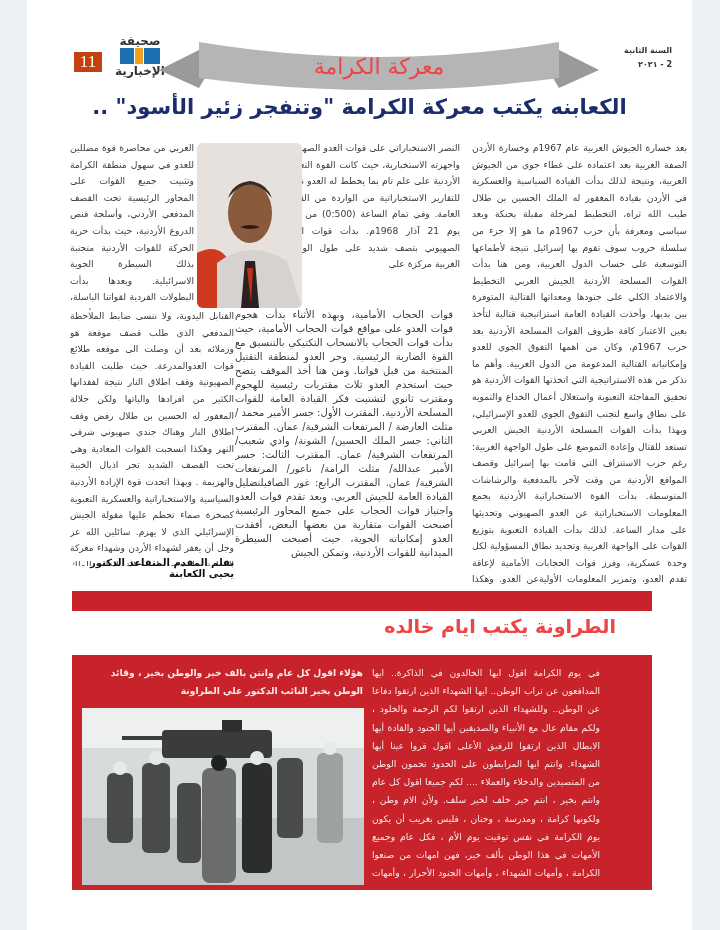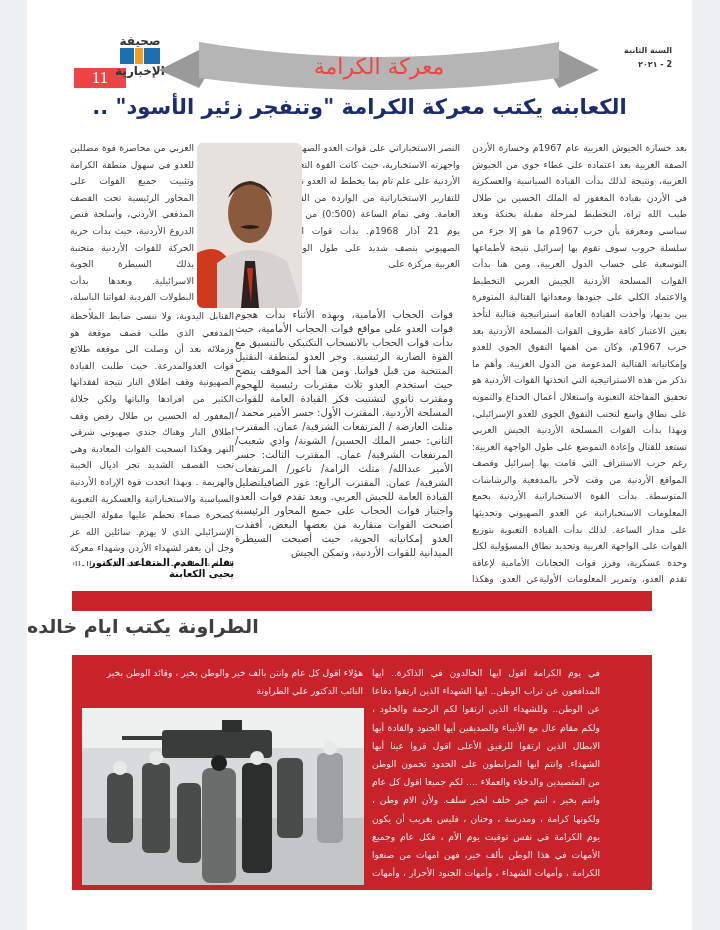--- a/index.html
+++ b/index.html
@@ -1,43 +1,43 @@
 <!DOCTYPE html>
 <html><head>
 <meta charset="utf-8">
 <style>
   html,body{margin:0;padding:0;}
   body{width:720px;height:930px;background:#eef1f3;position:relative;overflow:hidden;font-family:"DejaVu Sans",sans-serif;}
   .page{position:absolute;left:27px;top:0;width:665px;height:930px;background:#ffffff;}
   .header{position:absolute;left:0;top:0;width:665px;height:120px;}
-  .page-number{position:absolute;left:47px;top:68px;width:52px;height:20px;background:#ef4444;color:#fff;font-family:"Liberation Serif",serif;font-size:17px;line-height:20px;text-align:center;}
+  .page-number{position:absolute;left:47px;top:52px;width:28px;height:20px;background:#c2410c;color:#fff;font-family:"Liberation Serif",serif;font-size:17px;line-height:20px;text-align:center;}
   .logo{position:absolute;left:86px;top:36px;width:54px;height:50px;text-align:center;}
   .logo .top,.logo .bot{font-size:12px;color:#333;line-height:10px;display:block;direction:rtl;font-weight:bold;}
   .logo .mark{display:block;margin:2px auto;width:40px;height:16px;position:relative;}
   .logo .mark span{position:absolute;top:0;height:16px;}
   .banner{position:absolute;left:132px;top:32px;width:440px;height:60px;}
   .banner-title{position:absolute;left:0;width:440px;top:22px;text-align:center;font-size:22px;color:#ef4444;direction:rtl;font-family:"DejaVu Serif",serif;}
   .issue{position:absolute;right:20px;top:44px;direction:rtl;font-size:8px;color:#333;line-height:14px;font-weight:bold;}
   .headline{position:absolute;left:0;width:665px;top:95px;text-align:center;direction:rtl;font-size:21px;font-weight:bold;color:#1b2d6b;font-family:"DejaVu Sans",sans-serif;letter-spacing:-0.5px;}
   .col{position:absolute;direction:rtl;text-align:justify;font-size:9.2px;line-height:16.6px;color:#3a3a3a;overflow:hidden;}
   .col p{margin:0;}
   .col-right{left:445px;top:140px;width:215px;height:450px;}
   .photo{position:absolute;left:170px;top:143px;width:105px;height:165px;border-radius:6px;overflow:hidden;background:linear-gradient(180deg,#e9e4e2 0%,#d9cfcb 50%,#e8e3e1 100%);}
   .col-mid-top{position:absolute;left:258px;top:140px;width:175px;height:170px;direction:rtl;text-align:justify;font-size:9.2px;line-height:16.6px;color:#3a3a3a;overflow:hidden;}
   .col-mid-bottom{position:absolute;left:208px;top:308px;width:218px;height:282px;direction:rtl;text-align:justify;font-size:10px;line-height:14px;color:#3a3a3a;overflow:hidden;}
   .col-left-top{position:absolute;left:43px;top:140px;width:124px;height:170px;direction:rtl;text-align:justify;font-size:9.2px;line-height:16.6px;color:#3a3a3a;overflow:hidden;}
   .col-left-bottom{position:absolute;left:43px;top:308px;width:164px;height:258px;direction:rtl;text-align:justify;font-size:9.2px;line-height:16.6px;color:#3a3a3a;overflow:hidden;}
   .byline{position:absolute;left:43px;top:557px;width:164px;direction:rtl;text-align:right;font-size:10px;font-weight:bold;color:#111;}
   .red-bar{position:absolute;left:45px;width:580px;height:20px;background:#c8222a;}
   .bar1{top:591px;}
-  .headline2{position:absolute;left:0;width:589px;top:615px;text-align:left;direction:rtl;font-size:19px;font-weight:bold;color:#404040;}
+  .headline2{position:absolute;left:0;width:589px;top:615px;text-align:right;direction:rtl;font-size:19px;font-weight:bold;color:#ef4444;}
   .red-box{position:absolute;left:45px;top:655px;width:580px;height:235px;background:#c8222a;}
   .red-text{position:absolute;direction:rtl;text-align:justify;color:#f6eaea;font-size:9.2px;line-height:18.2px;overflow:hidden;}
   .red-main{left:345px;top:664px;width:228px;height:220px;}
-  .red-caption{position:absolute;left:56px;top:664px;width:280px;direction:rtl;text-align:right;color:#f6eaea;font-size:9.2px;line-height:18px;}
+  .red-caption{position:absolute;left:56px;top:664px;width:280px;direction:rtl;text-align:right;color:#f6eaea;font-size:9.2px;line-height:18px;font-weight:bold;}
   .bw-photo{position:absolute;left:55px;top:708px;width:282px;height:177px;background:linear-gradient(180deg,#e6e8e8 0%,#cfd2d2 35%,#9a9d9d 60%,#c9cccc 100%);overflow:hidden;}
   svg{display:block;}
 </style>
 </head>
 <body>
 
 <div class="page">
 
   <div class="header">
     <div class="page-number">11</div>

